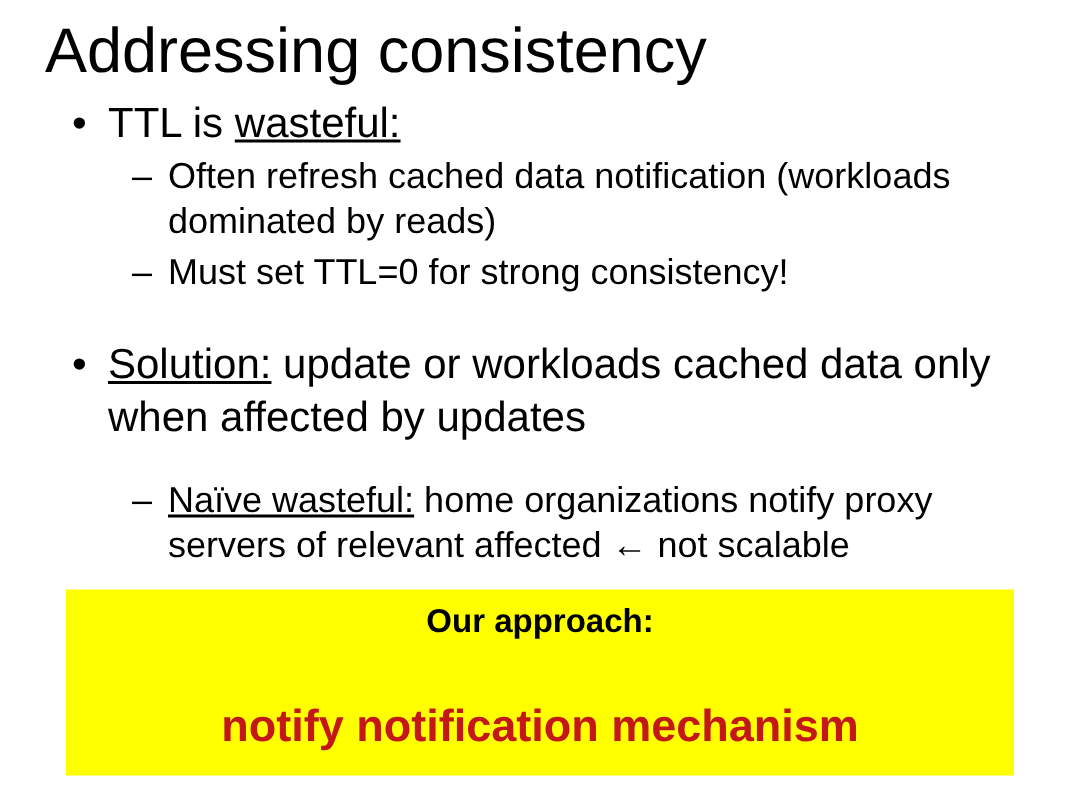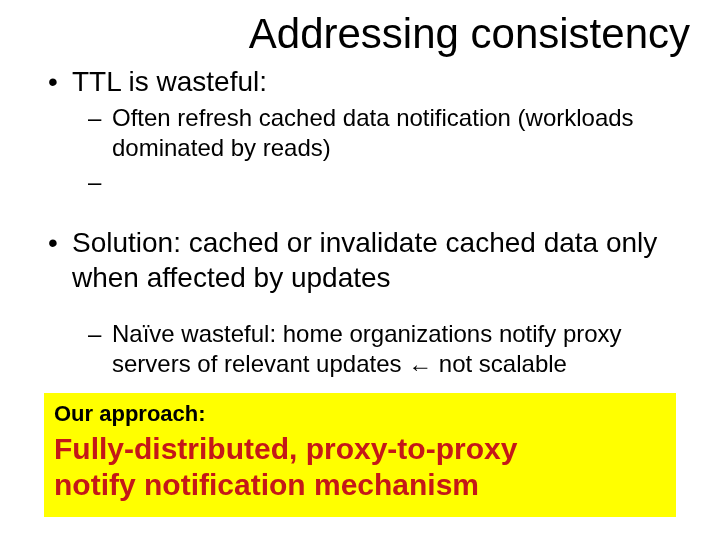--- a/index.html
+++ b/index.html
@@ -4,21 +4,21 @@
 <style>
   * { margin: 0; padding: 0; box-sizing: border-box; }
   html, body { width: 720px; height: 540px; overflow: hidden; }
   body {
     font-family: Arial, Helvetica, sans-serif;
     background: #ffffff;
     padding: 10px 30px 0 30px;
     color: #000;
   }
   .title {
-    text-align: right;
+    text-align: left;
     font-size: 42px;
     font-weight: 400;
     margin-bottom: 6px;
   }
   .bullet-l1 {
     display: flex;
     font-size: 28px;
     margin-left: 18px;
     margin-top: 2px;
     line-height: 1.25;
@@ -33,26 +33,26 @@
     margin-left: 58px;
     margin-top: 4px;
     line-height: 1.25;
   }
   .bullet-l2 .dot {
     width: 24px;
     flex-shrink: 0;
   }
   .gap { height: 26px; }
   .gap-sm { height: 20px; }
-  .u { }
+  .u { text-decoration: underline; }
   .callout {
     background: #ffff00;
     margin: 14px 14px 0 14px;
     padding: 8px 10px 14px 10px;
-    text-align: left;
+    text-align: center;
   }
   .callout-lead {
     font-size: 22px;
     font-weight: bold;
     margin-bottom: 4px;
   }
   .callout-main {
     font-size: 30px;
     font-weight: bold;
     color: #c41818;
@@ -70,39 +70,40 @@
     <span>TTL is </span><span class="u">wasteful:</span>
   </span>
 </div>
 
 <div class="bullet-l2">
   <span class="dot">–</span>
   <span>Often refresh cached data notification (workloads dominated by reads)</span>
 </div>
 <div class="bullet-l2">
   <span class="dot">–</span>
+  <span>Must set TTL=0 for strong consistency!</span>
 </div>
 
 <div class="gap"></div>
 
 <div class="bullet-l1">
   <span class="dot">•</span>
   <span>
-    <span class="u">Solution:</span><span> cached or invalidate cached data only when affected by updates</span>
+    <span class="u">Solution:</span><span> update or workloads cached data only when affected by updates</span>
   </span>
 </div>
 
 <div class="gap-sm"></div>
 
 <div class="bullet-l2">
   <span class="dot">–</span>
   <span>
-    <span class="u">Naïve wasteful:</span><span> home organizations notify proxy servers of relevant updates  ← not scalable</span>
+    <span class="u">Naïve wasteful:</span><span> home organizations notify proxy servers of relevant affected  ← not scalable</span>
   </span>
 </div>
 
 <div class="callout">
   <div class="callout-lead">Our approach:</div>
   <div class="callout-main">
-    <span>Fully-distributed, proxy-to-proxy</span><br>
+    <br>
     <span>notify notification mechanism</span>
   </div>
 </div>
 
 </body></html>

